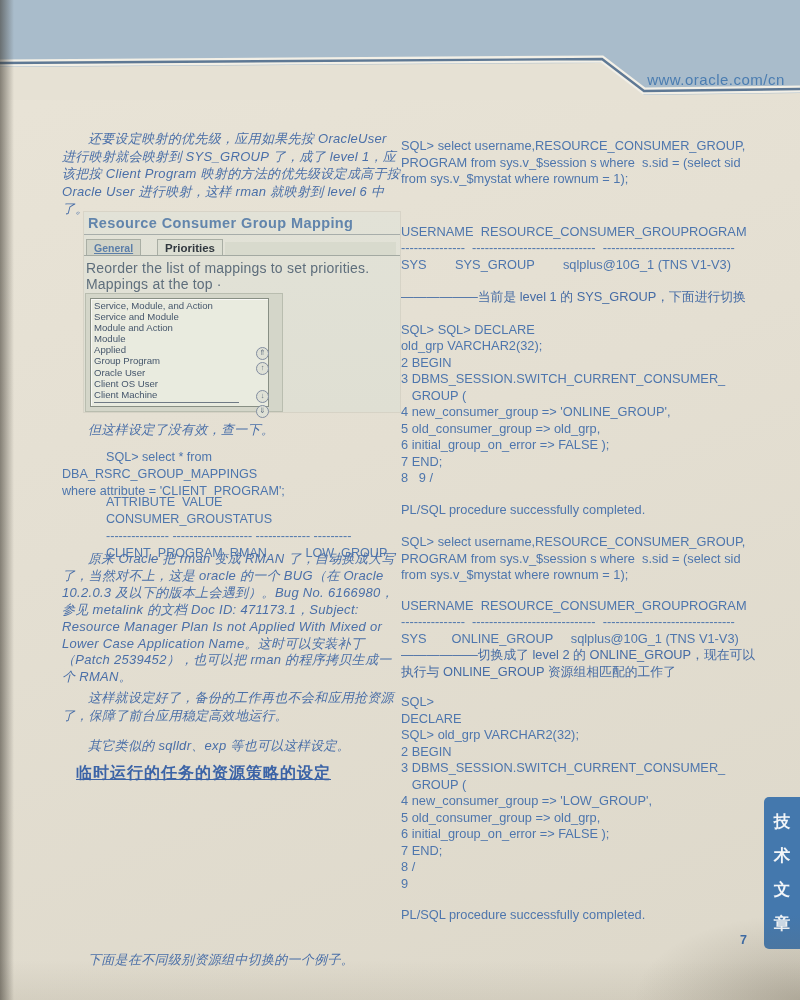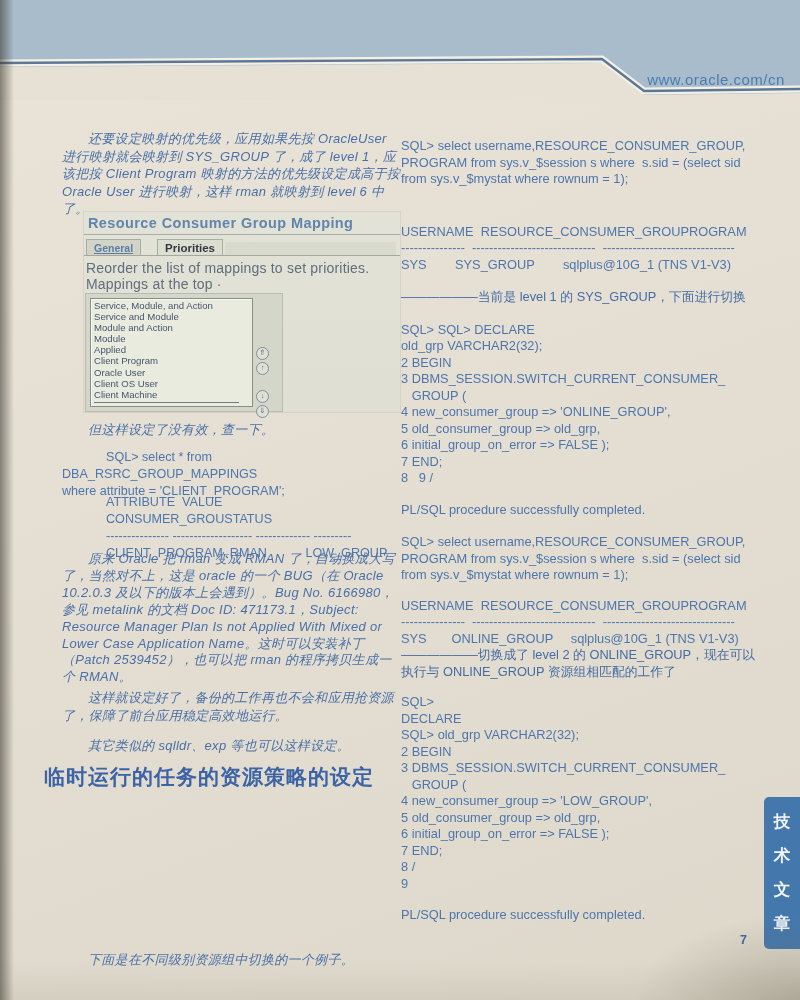--- a/index.html
+++ b/index.html
@@ -14,22 +14,22 @@
   .bottom-fade{position:absolute;left:0;bottom:0;width:100%;height:40px;z-index:29;pointer-events:none;
      background:linear-gradient(rgba(140,132,112,0), rgba(140,132,112,.14));}
 
   .hdr{position:absolute;left:0;top:0;width:800px;height:100px;}
 
   
   .para{position:absolute;left:62px;width:340px;color:#4a6fa8;font-size:13px;line-height:17.6px;
         text-indent:2em;letter-spacing:.3px;font-style:italic;}
   .codeL{position:absolute;left:62px;width:340px;color:#4e76ad;font-size:12.6px;line-height:17px;
         white-space:pre-wrap;}
-  .h2{position:absolute;left:44px;width:340px;color:#3b63a6;font-size:21px;font-weight:bold;
-        letter-spacing:1px;}
+  .h2{position:absolute;left:76px;width:340px;color:#3b63a6;font-size:16px;font-weight:bold;
+        letter-spacing:1px;text-decoration:underline;}
 
   
   .rcol{position:absolute;left:401px;top:138px;width:358px;color:#4e76ad;font-size:12.8px;line-height:16.5px;}
   .rcol .blk{white-space:pre-wrap;word-break:break-word;}
   .rcol .note{color:#466ca5;}
 
   
   .dialog{position:absolute;left:84px;top:212px;width:316px;height:200px;
           background:linear-gradient(#e2e2d7,#dfdfd3);box-shadow:0 0 0 1px rgba(170,170,158,.25);}
   .dlg-title{color:#6285ac;font-size:14.5px;font-weight:bold;letter-spacing:.4px;
@@ -37,21 +37,21 @@
   .dlg-tabs{display:flex;align-items:flex-end;height:20px;border-bottom:1px solid #a3a9a2;padding-left:2px;text-align:center;}
   .tab{font-size:10.5px;border:1px solid #a9aea4;border-bottom:none;padding:2px 7px 1px 7px;}
   .tab-link{color:#5b7ea9;text-decoration:underline;background:#d2d4c8;font-weight:bold;}
   .tab-active{color:#31383f;font-weight:bold;font-size:11.5px;background:#dcded2;margin-left:16px;}
   .tab-empty{flex:1;height:13px;background:#d8dacd;margin-left:2px;margin-right:4px;}
   .dlg-caption{color:#5e6e7c;font-size:14px;padding:4px 0 0 2px;letter-spacing:.2px;}
   .dlg-section{color:#47586b;font-size:11px;font-weight:bold;padding:3px 0 2px 10px;letter-spacing:.2px;}
   .dlg-panel{position:absolute;left:1px;top:81px;width:196px;height:117px;
           background:#d4d6c9;border:1px solid #b9bdaf;}
   .dlg-list{position:absolute;left:4px;top:4px;width:158px;height:106px;background:#e9ebdf;
-          border:1px solid #888f84;box-shadow:inset 1px 1px 0 rgba(255,255,255,.7);padding:1px 0 0 3px;}
+          border:1px solid #888f84;box-shadow:inset 1px 1px 0 rgba(255,255,255,.7);padding:1px 16px 0 3px;}
   .dlg-item{color:#45566b;font-size:9.6px;line-height:11.1px;white-space:nowrap;overflow:hidden;}
   .dlg-hr{border-top:1px solid #6f7a85;width:92%;margin-top:2px;}
   .dlg-btns{position:absolute;left:170px;top:53px;width:16px;display:flex;flex-direction:column;}
   .cbtn{width:11px;height:11px;border:1px solid #828da0;border-radius:50%;color:#5d6b7d;
         font-size:7.5px;line-height:10px;text-align:center;background:#dfe1d6;}
   .cbtn + .cbtn{margin-top:2px;}
   .gap{height:16px;}
 
   
   .side-tab{position:absolute;right:0;top:797px;width:36px;height:152px;background:#4478ad;
@@ -84,21 +84,21 @@
     </div>
     <div class="dlg-caption">Reorder the list of mappings to set priorities. Mappings at the top ·</div>
     <div class="dlg-section">Attribute Mappings</div>
     <div class="dlg-panel">
       <div class="dlg-list">
         <div class="dlg-item">Service, Module, and Action</div>
         <div class="dlg-item">Service and Module</div>
         <div class="dlg-item">Module and Action</div>
         <div class="dlg-item">Module</div>
         <div class="dlg-item">Applied</div>
-        <div class="dlg-item">Client Program</div>
+        <div class="dlg-item">Group Program</div>
         <div class="dlg-item">Oracle User</div>
         <div class="dlg-item">Client OS User</div>
         <div class="dlg-item">Client Machine</div>
         <div class="dlg-hr"></div>
       </div>
       <div class="dlg-btns">
         <span class="cbtn">⇑</span>
         <span class="cbtn">↑</span>
         <span class="cbtn" style="margin-top:15px">↓</span>
         <span class="cbtn">⇓</span>

